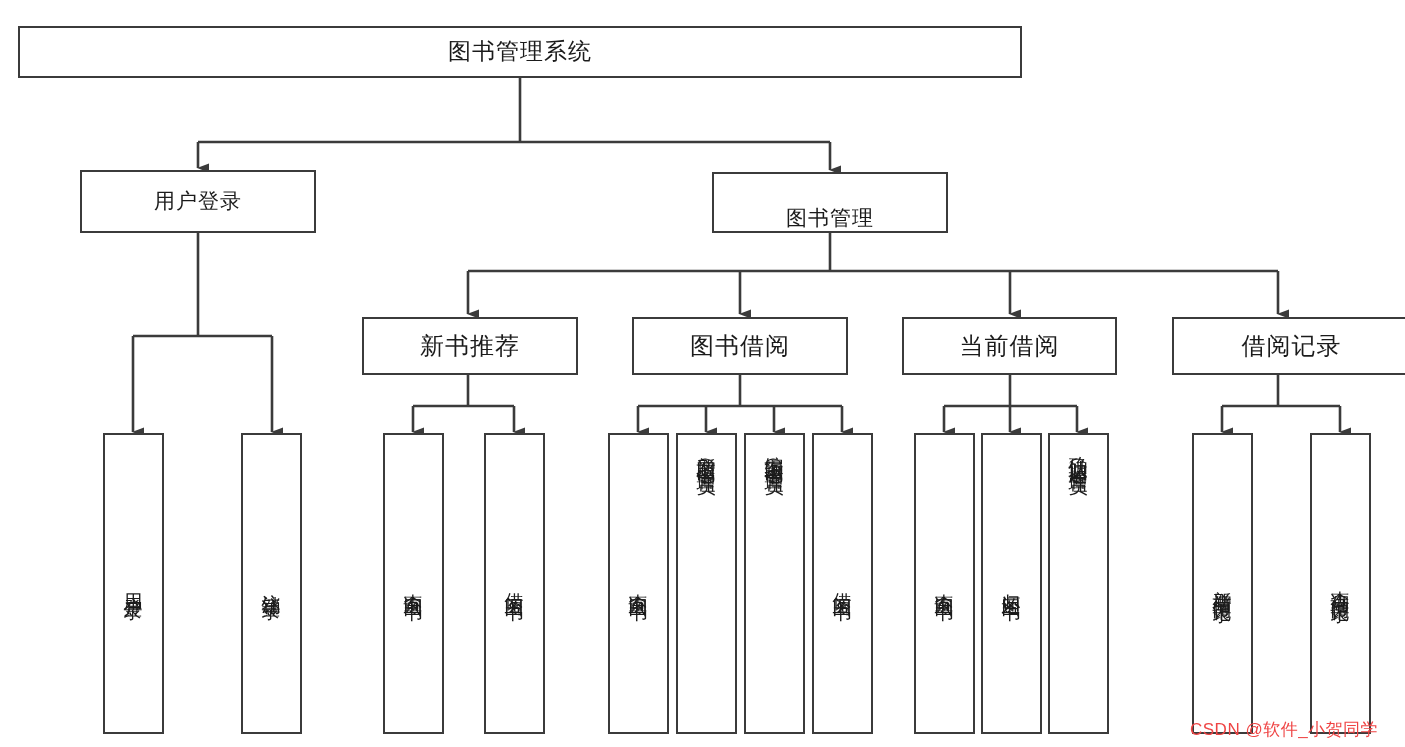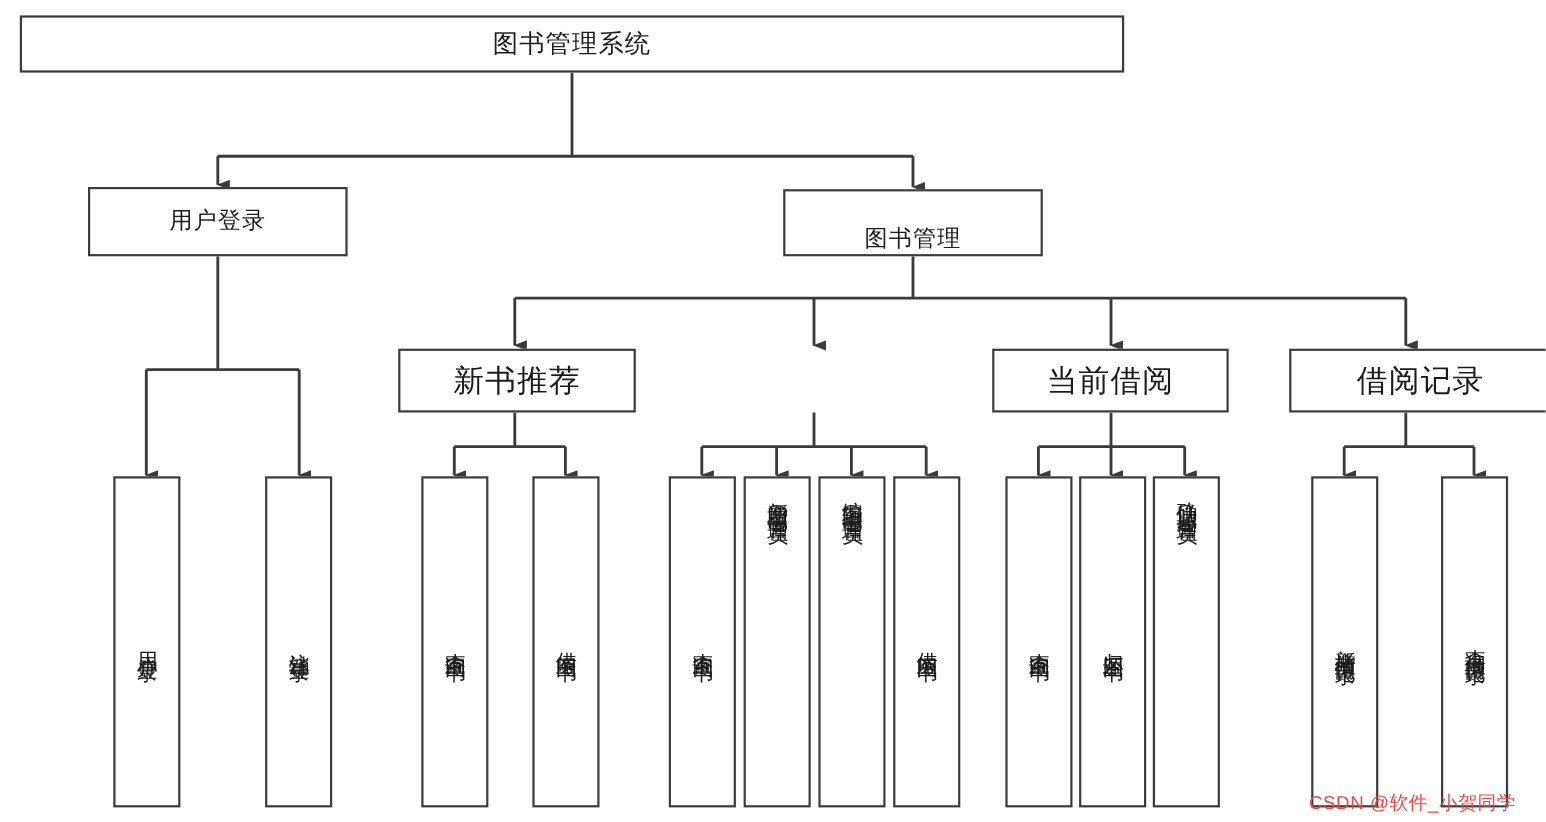--- a/index.html
+++ b/index.html
@@ -23,27 +23,28 @@
     border:2px solid #3b3b3b;
     display:flex;
     align-items:center;
     justify-content:center;
     color:#1b1b1b;
     line-height:1.18;
   }
   .node.root{
     font-size:23px;
     letter-spacing:1px;
+    margin-top:12px;
   }
   .node.lvl1{
     font-size:21px;
     letter-spacing:1px;
   }
   .node.lvl2{
-    font-size:28px;
+    font-size:24px;
     letter-spacing:1px;
   }
   
   .node.leaf{
     font-size:19px;
     padding:6px 0;
     align-items:flex-start;
     justify-content:center;
   }
   .node.leaf .vtext{
@@ -132,20 +133,23 @@
   </div>
 
   <div class="node lvl1" style="left:712px;top:172px;width:236px;height:61px;align-items:flex-end;">
     <span>图书管理</span>
   </div>
 
   <div class="node lvl2" style="left:362px;top:317px;width:216px;height:58px;">
     <span>新书推荐</span>
   </div>
 
+  <div class="node lvl2" style="left:632px;top:317px;width:216px;height:58px;">
+    <span>图书借阅</span>
+  </div>
 
   <div class="node lvl2" style="left:902px;top:317px;width:215px;height:58px;">
     <span>当前借阅</span>
   </div>
 
   <div class="node lvl2" style="left:1172px;top:317px;width:239px;height:58px;">
     <span>借阅记录</span>
   </div>
 
   <div class="node leaf center" style="left:103px;top:433px;width:61px;height:301px;">

